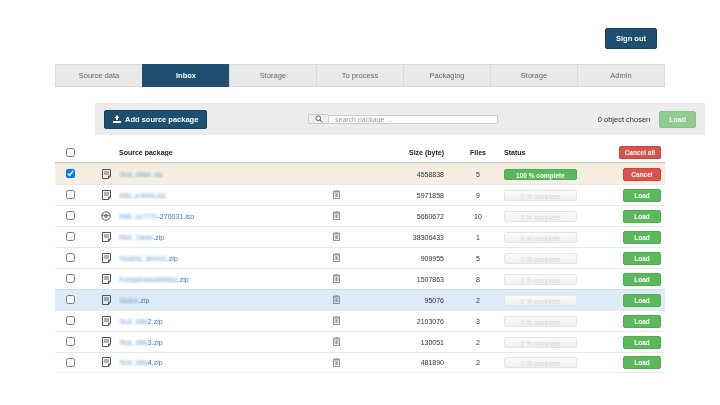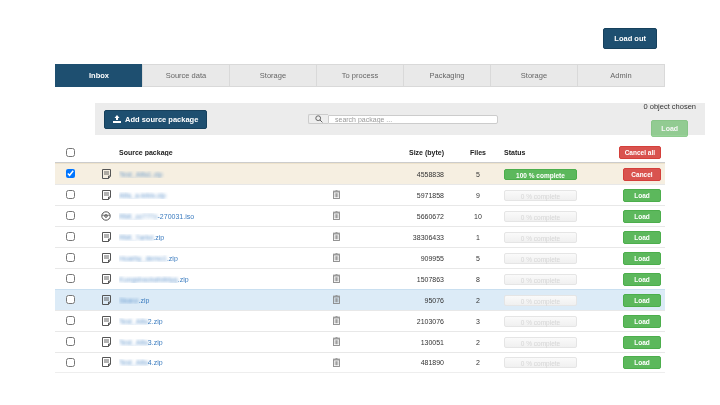--- a/index.html
+++ b/index.html
@@ -23,21 +23,21 @@
     background:#ececec; display:flex; align-items:center; padding:16px 9px;margin-left:40px; }
   .btn-add { background:#1e4f70; color:#fff; border:1px solid #16405c; border-radius:2px;
     font-size:7.5px; font-weight:bold; padding:4px 8px; cursor:pointer; display:flex;
     align-items:center; gap:4px; font-family:inherit; }
   .search-group { position:absolute; left:213px; top:7px; width:190px; height:18px; display:flex;align-items:center; }
   .search-addon { width:20px; background:#eee; border:1px solid #ccc; border-right:none;
     border-radius:2px 0 0 2px; display:flex; align-items:center; justify-content:center; }
   .search-input { flex:1; border:1px solid #ccc; border-radius:0 2px 2px 0; font-size:7px;
     padding:0 6px; color:#333; outline:none; font-family:inherit; }
   .search-input::placeholder { color:#999; }
-  .toolbar-right { margin-left:auto; display:flex; align-items:center; gap:9px;flex-direction:column; }
+  .toolbar-right { margin-left:auto; display:flex; align-items:center; gap:9px; }
   .chosen-label { font-size:7.5px; color:#333; }
   .btn-load-top { background:#5cb85c; border:1px solid #4cae4c; color:#fff; font-size:7px;
     font-weight:bold; border-radius:2px; padding:4px 9px; opacity:.62; cursor:pointer;
     font-family:inherit; }
 
   
   .pkg-table { position:absolute; top:143px; left:55px; width:610px; font-size:7px; }
   .trow { display:flex; align-items:center; height:21px; border-top:1px solid #e8e8e8;
     background:#fff; }
   .trow.head { border-top:none; border-bottom:1px solid #ccc; font-weight:bold; height:20px;
@@ -72,29 +72,29 @@
   .btn-cancel-all { border-radius:2px; color:#fff; font-size:6.5px; font-weight:bold;
     border:1px solid #d43f3a; background:#d9534f; padding:2px 5px; cursor:pointer;
     font-family:inherit; }
 
   .icon-btn { background:none; border:none; cursor:pointer; padding:0; line-height:0; }
   .invisible { visibility:hidden; }
 </style>
 </head>
 <body>
 
-<button class="signout">Load out</button>
+<button class="signout">Sign out</button>
 
 <nav class="tabs">
+  <div class="tab">
+    <span>Source data</span>
+  </div>
+
   <div class="tab active">
     <span>Inbox</span>
-  </div>
-
-  <div class="tab">
-    <span>Source data</span>
   </div>
 
   <div class="tab">
     <span>Storage</span>
   </div>
 
   <div class="tab">
     <span>To process</span>
   </div>
 

